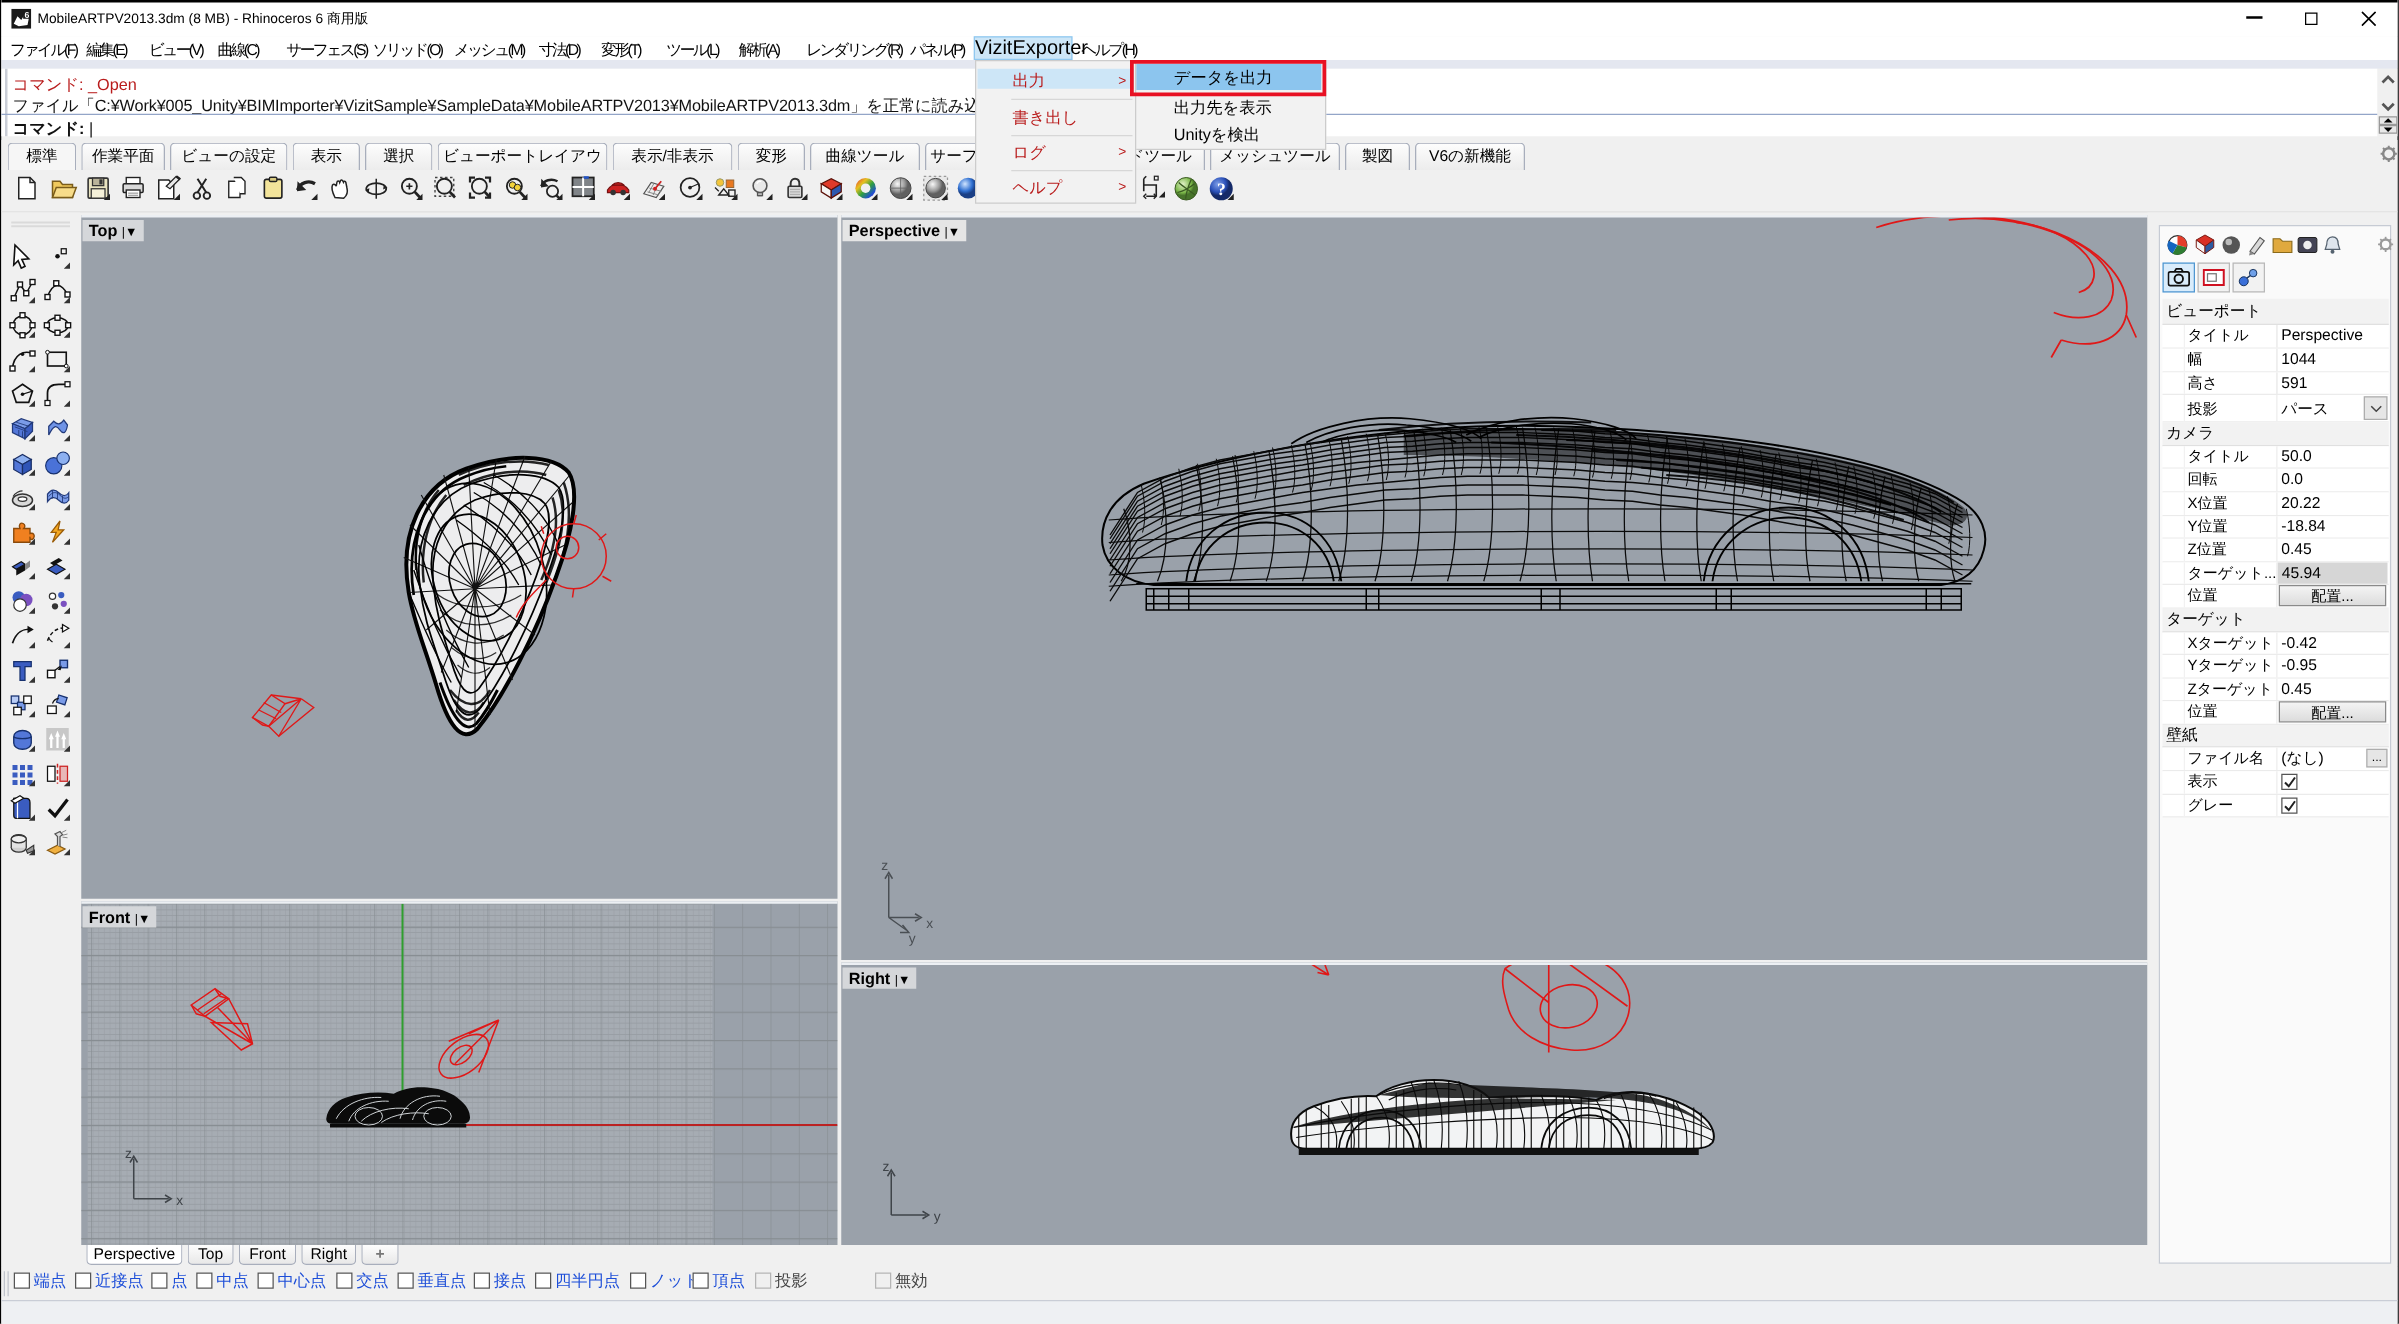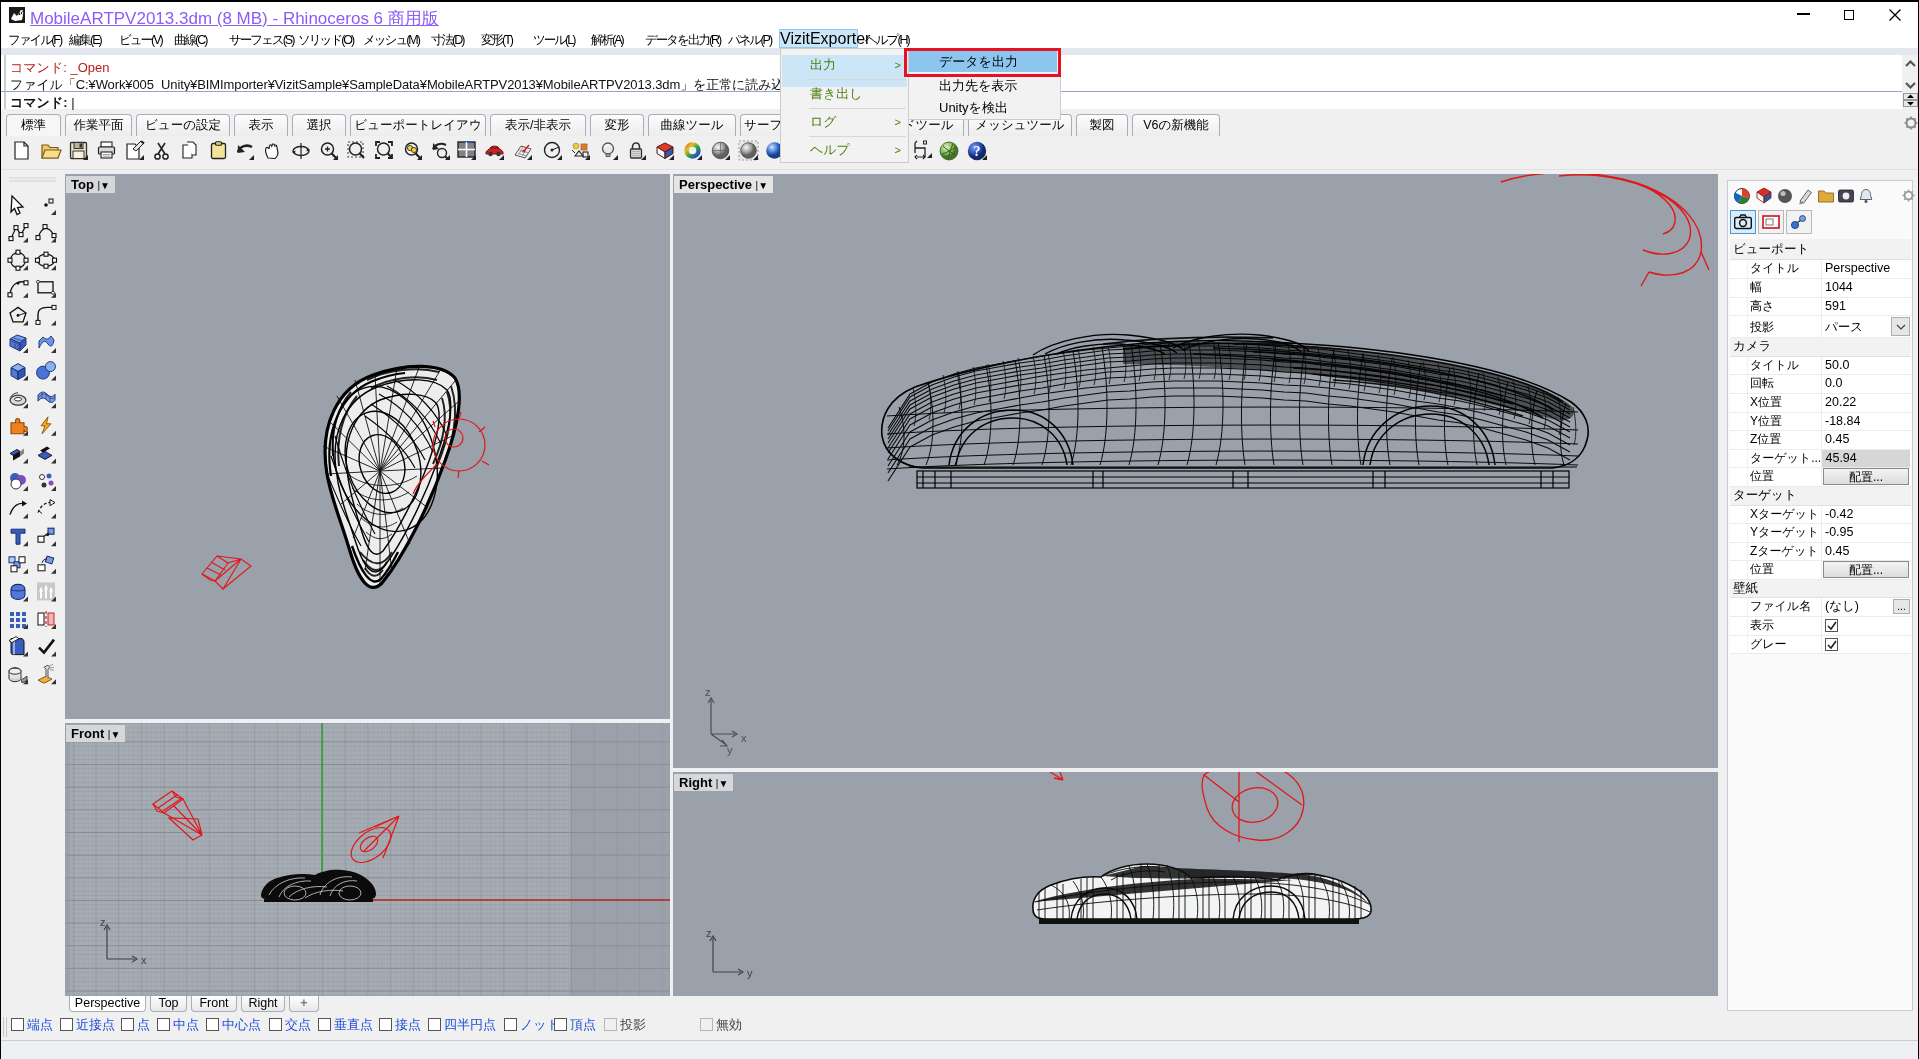--- a/index.html
+++ b/index.html
@@ -2,21 +2,21 @@
 <html><head>
 <meta charset="utf-8">
 <style>
 * { margin:0; padding:0; box-sizing:border-box; }
 html,body { width:1919px; height:1059px; overflow:hidden; }
 body { font-family:"Liberation Sans",sans-serif; position:relative; background:#f0f0f0;
        border-left:1px solid #000; border-right:1px solid #000; }
 .abs { position:absolute; }
 
 #titlebar { left:0; top:0; width:1919px; height:29px; background:#fff; border-top:2px solid #000; }
-#title-text { left:29px; top:7px; font-size:17px; color:#8b5cf6;text-decoration:underline; }
+#title-text { left:29px; top:7px; font-size:11px; color:#000000; }
 .winbtn { top:8px; color:#000; }
 
 #menubar { left:0; top:29px; width:1919px; height:19px; background:#fff; font-size:12.5px; }
 .mi { position:absolute; top:3px; color:#000; letter-spacing:-2px; }
 #mi-vizit { position:absolute; left:778px; top:0px; width:79px; height:19px; background:#cde6f7; border:1px solid #90c8f0; text-align:center; line-height:18px; font-size:16px; }
 
 #cmdtopstrip { left:0; top:48px; width:1919px; height:7px; background:#e4e7f0; }
 #cmdarea { left:0; top:55px; width:1901px; height:54px; background:#fff; }
 #cmdgrip { left:3px; top:55px; width:2px; height:54px; background:#c9cdd6; }
 .cmdline { position:absolute; left:9px; font-size:13px; color:#111; white-space:pre; }
@@ -61,21 +61,21 @@
        border-radius:0 0 4px 4px; text-align:center; }
 .vpt.active { background:#fff; font-weight:normal; }
 #osnap { left:0; top:1013px; width:1919px; height:27px; background:#f0f0f0; font-size:13px; }
 .osn { position:absolute; top:5px; height:14px; line-height:14px; color:#1d4ed8; }
 .osn .cb { display:inline-block; width:13px; height:13px; border:1px solid #555; background:#fff; vertical-align:-2px; margin-right:3px; }
 .osn.dis .cb { border-color:#b5b5b5; background:#f0f0f0; }
 .osn.dis { color:#444; }
 #statusbar { left:0; top:1040px; width:1919px; height:19px; background:#eef0f3; border-top:1px solid #c9cdd6; }
 
 #menu1 { left:779px; top:48px; width:129px; height:115px; background:#f2f2f2; border:1px solid #cccccc; z-index:50; }
-.m1row { position:absolute; left:1px; width:125px; height:32px; line-height:20px; font-size:13px; color:#4d7c0f; }
+.m1row { position:absolute; left:1px; width:125px; height:16px; line-height:20px; font-size:13px; color:#b91c1c; }
 .m1row .arr { position:absolute; right:6px; font-size:11px; }
 .m1sep { position:absolute; left:28px; width:97px; height:1px; background:#d7d7d7; }
 #menu2 { left:904px; top:48px; width:156px; height:72px; background:#f2f2f2; border:1px solid #cccccc; z-index:49; }
 .m2row { position:absolute; left:1px; width:152px; height:21px; line-height:21px; font-size:13px; color:#000; padding-left:32px; }
 #redbox { left:903px; top:48px; width:157px; height:29px; border:3px solid #e81123; z-index:60; background:transparent; }
 </style>
 </head>
 <body>
 
 <div id="titlebar" class="abs"></div>
@@ -97,21 +97,21 @@
   <span class="mi" style="left:68px">編集(E)</span>
   <span class="mi" style="left:118px">ビュー(V)</span>
   <span class="mi" style="left:173px">曲線(C)</span>
   <span class="mi" style="left:228px">サーフェス(S)</span>
   <span class="mi" style="left:297px">ソリッド(O)</span>
   <span class="mi" style="left:362px">メッシュ(M)</span>
   <span class="mi" style="left:430px">寸法(D)</span>
   <span class="mi" style="left:480px">変形(T)</span>
   <span class="mi" style="left:532px">ツール(L)</span>
   <span class="mi" style="left:590px">解析(A)</span>
-  <span class="mi" style="left:644px">データを出力(R)</span>
+  <span class="mi" style="left:644px">レンダリング(R)</span>
   <span class="mi" style="left:727px">パネル(P)</span>
   <div id="mi-vizit">VizitExporter</div>
   <span class="mi" style="left:864px">ヘルプ(H)</span>
 </div>
 
 <div id="cmdtopstrip" class="abs"></div>
 <div id="cmdarea" class="abs"></div>
 <div id="cmdgrip" class="abs"></div>
 <div class="cmdline abs" style="top:59px;color:#b91c1c">コマンド: _Open</div>
 <div class="cmdline abs" style="top:75.5px;letter-spacing:-0.1px">ファイル「C:¥Work¥005_Unity¥BIMImporter¥VizitSample¥SampleData¥MobileARTPV2013¥MobileARTPV2013.3dm」を正常に読み込みました。</div>

